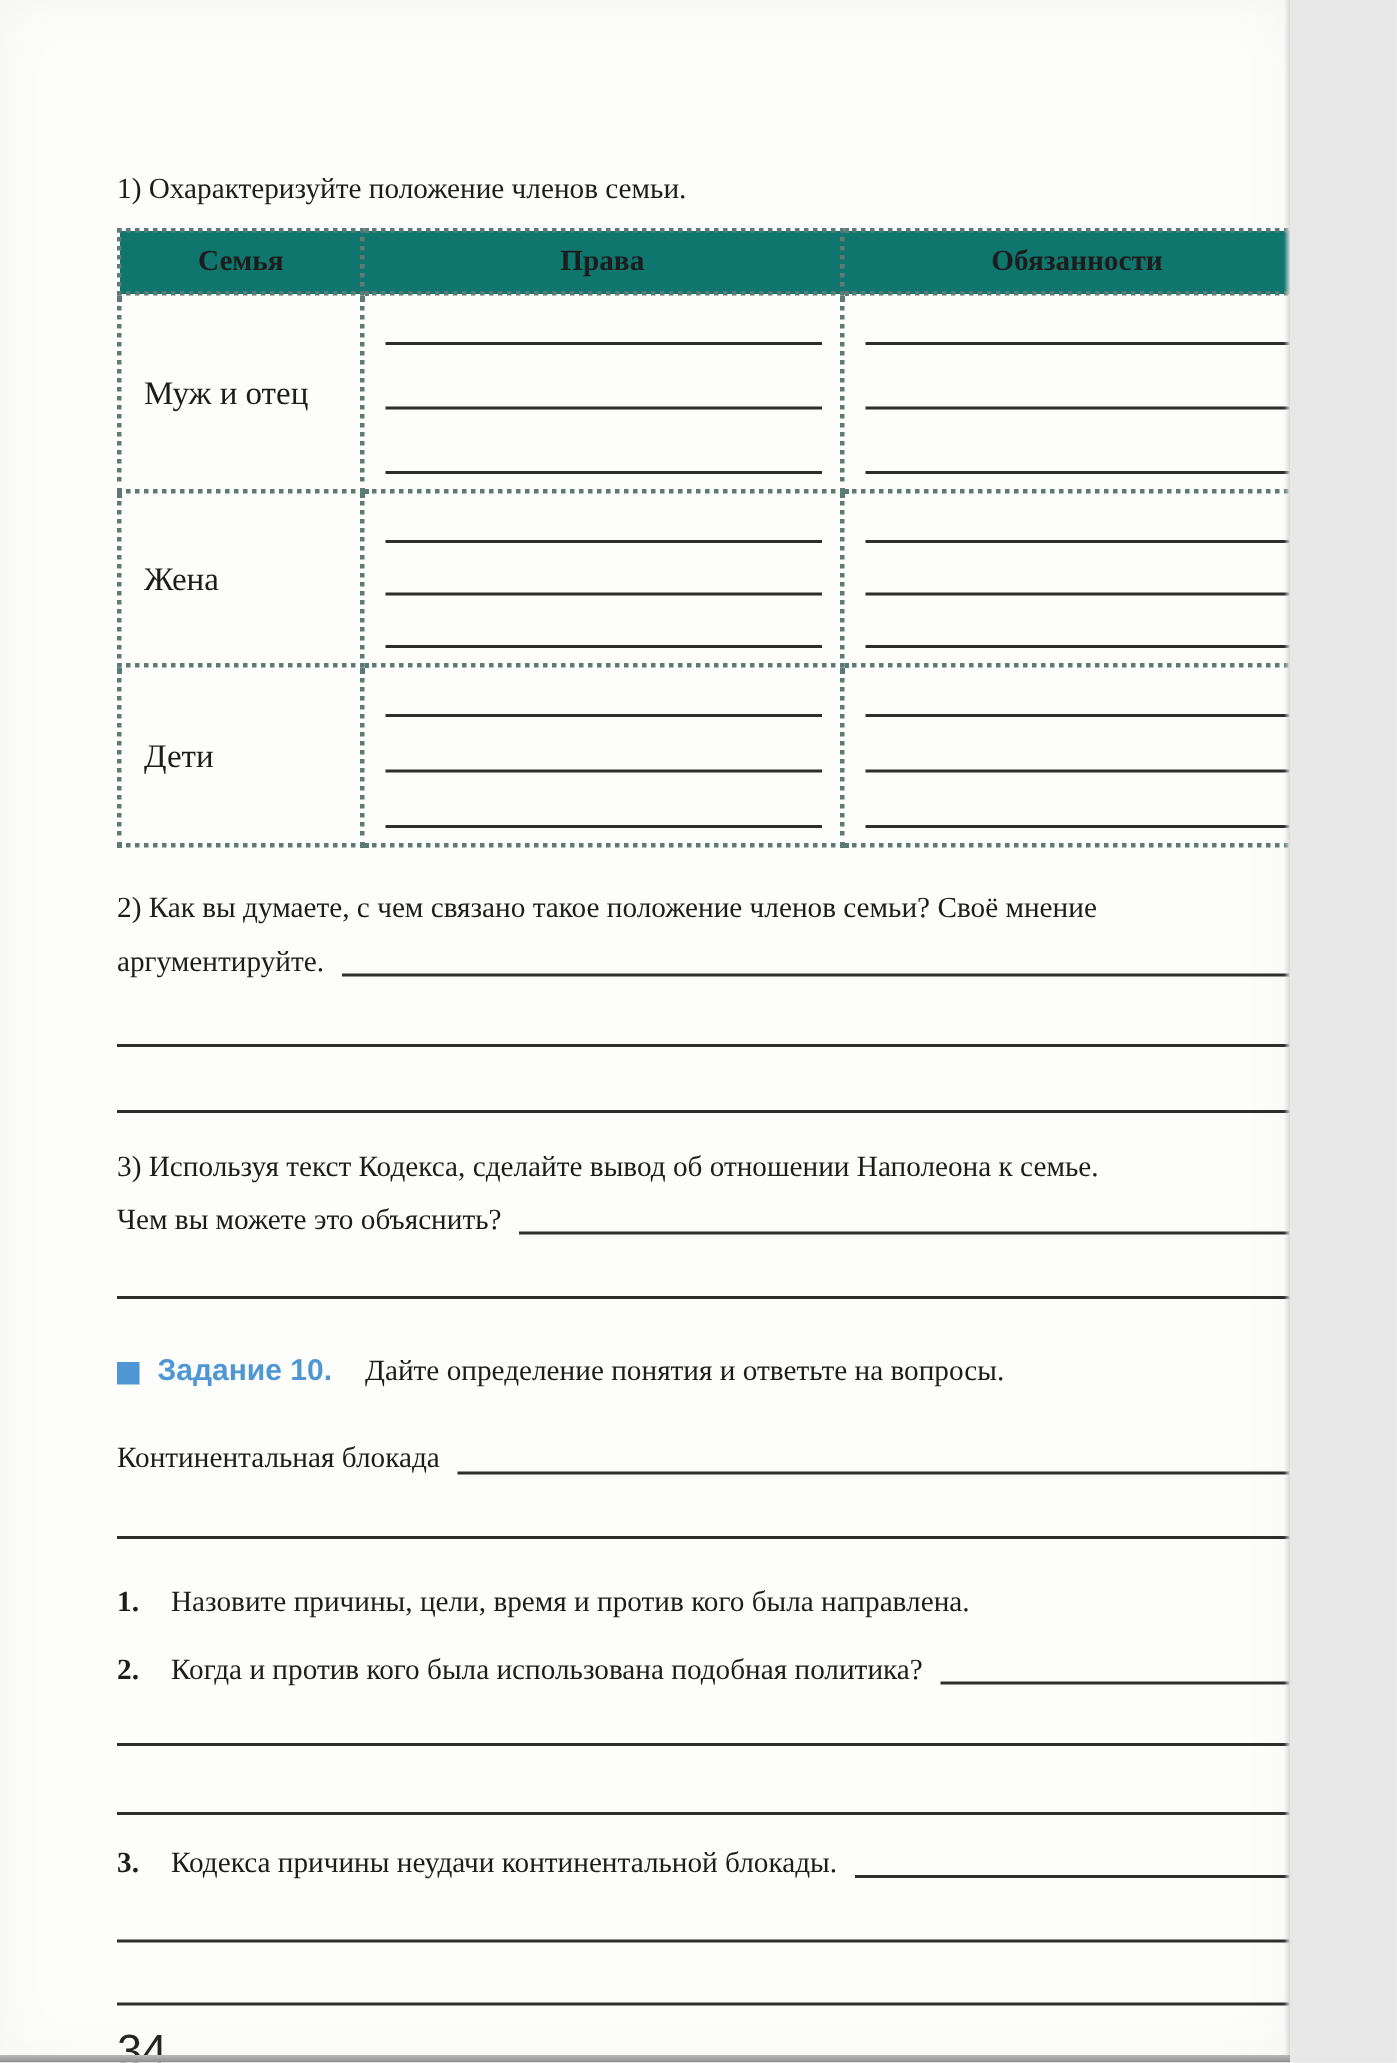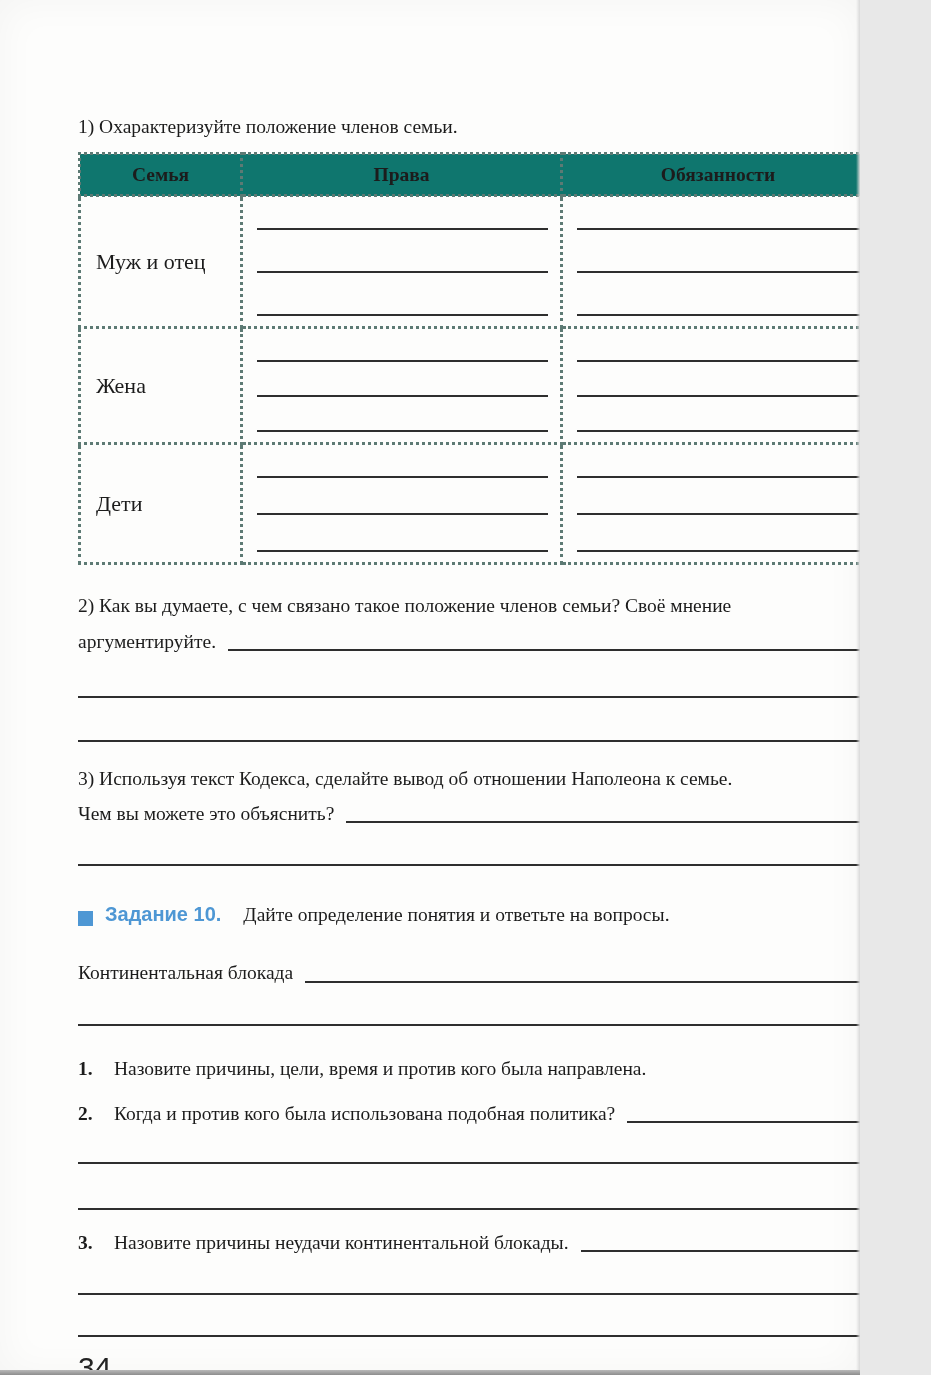--- a/index.html
+++ b/index.html
@@ -71,21 +71,21 @@
   .tail-row{
     display:flex;align-items:flex-end;
     font-size:19.5px;line-height:1.5;
   }
   .tail-line{
     flex:1 1 auto;border-bottom:2px solid #2e2e2e;
     margin-left:12px;margin-bottom:5px;height:0;
   }
   
   .task-header{
-    display:flex;align-items:flex-end;
+    display:flex;align-items:center;
     margin-top:37px;
   }
   .task-bullet{
     width:15px;height:15px;flex:0 0 15px;
     margin-right:12px;margin-top:1px;
   }
   .task-label{
     font-family:"Liberation Sans", sans-serif;
     font-weight:bold;font-size:20px;
     margin-right:22px;white-space:nowrap;
@@ -221,21 +221,21 @@
     <div class="num-item mt16">
       <span class="num">2.</span>
       <span class="txt">Когда и против кого была использована подобная политика?</span>
       <div class="tail-line"></div>
     </div>
     <div class="rule mt34"></div>
     <div class="rule mt44"></div>
 
     <div class="num-item mt18">
       <span class="num">3.</span>
-      <span class="txt">Назовите причины неудачи континентальной блокады.</span>
+      <span class="txt">Кодекса причины неудачи континентальной блокады.</span>
       <div class="tail-line"></div>
     </div>
     <div class="rule mt36"></div>
     <div class="rule mt40"></div>
 
     <div class="page-number">34</div>
   </div>
 
   <div class="scan-edge-right"></div>
   <div class="scan-edge-bottom"></div>

